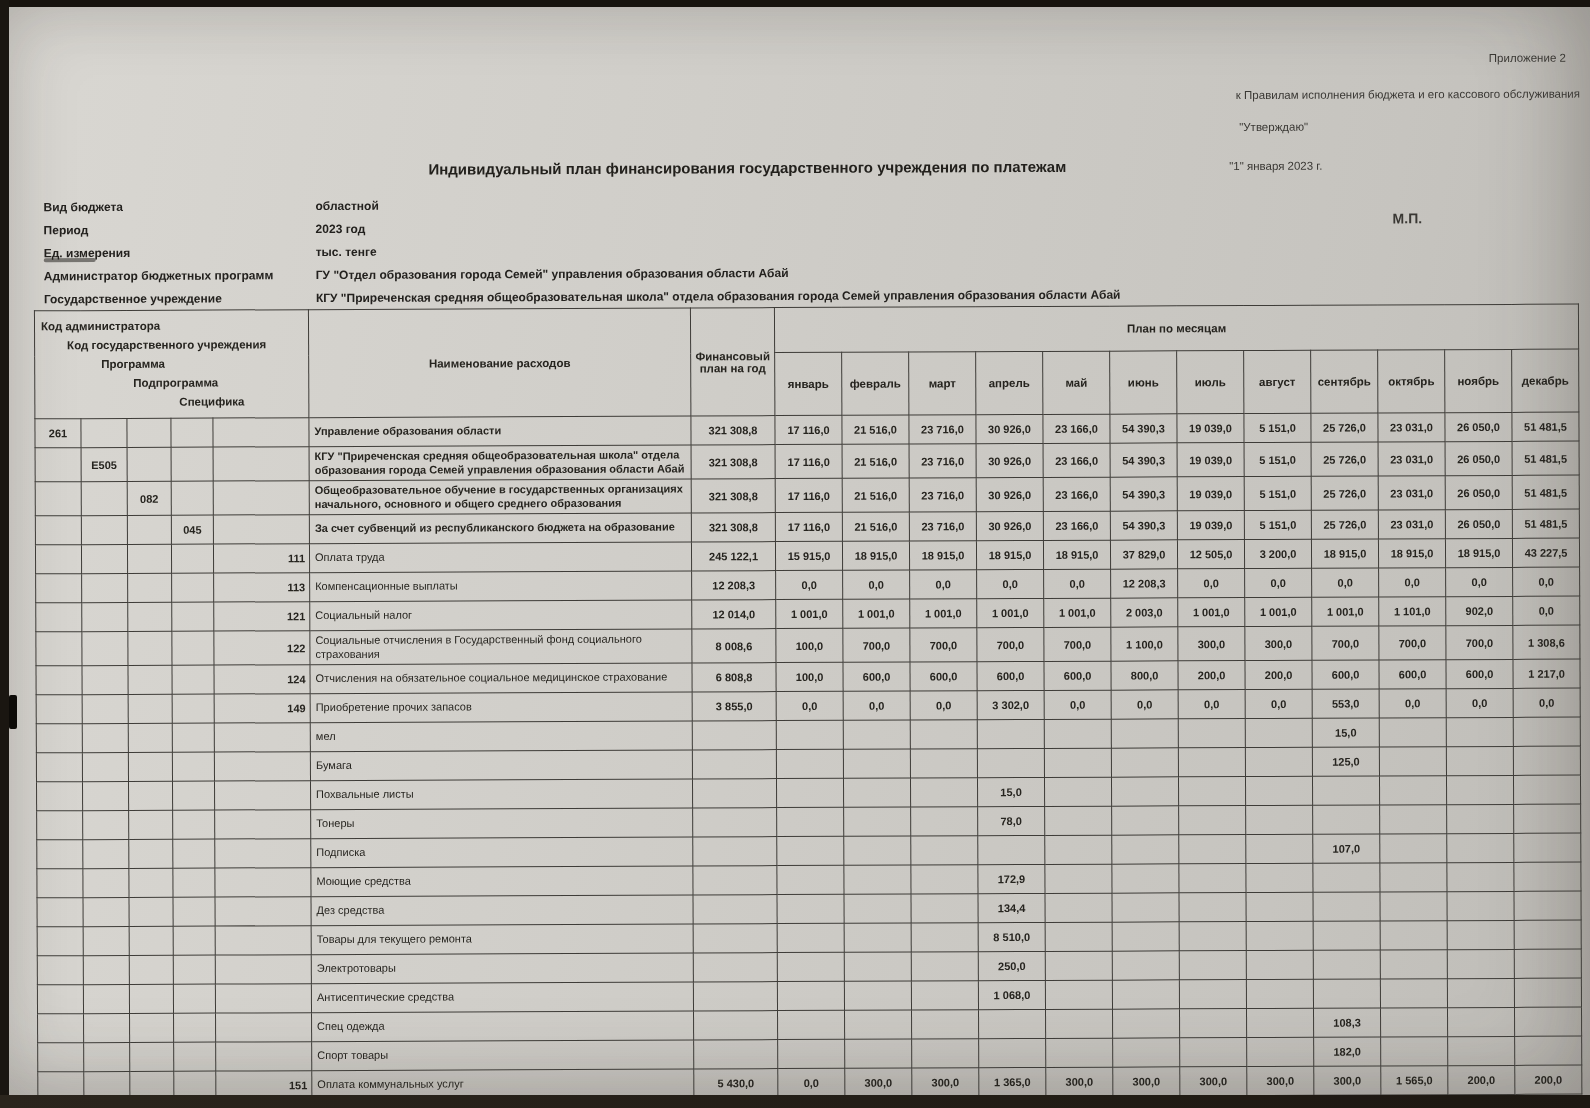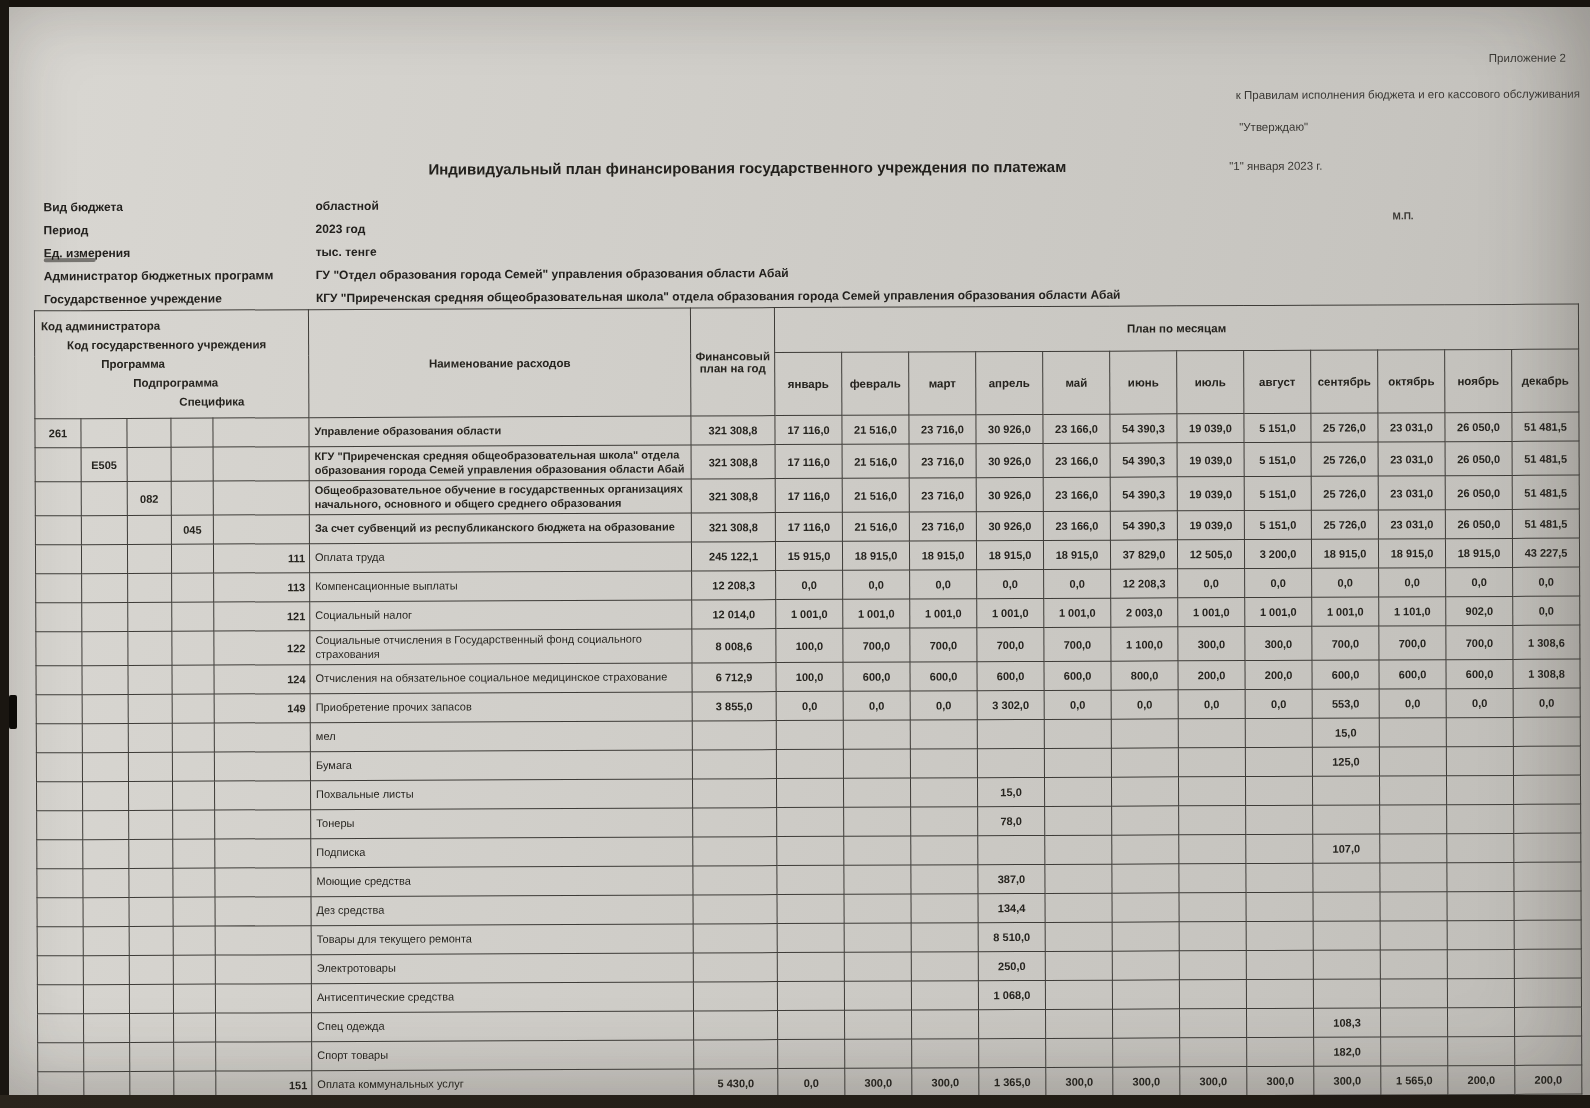--- a/index.html
+++ b/index.html
@@ -24,21 +24,21 @@
 
   .note{position:absolute;top:48px;right:8px;text-align:right;font-size:11.5px;color:#3a3834;}
   .note .n1{margin-right:14px;}
   .note .n2{margin-top:24px;margin-right:0;}
   .note .n3{margin-top:20px;margin-right:272px;}
   .note .n4{margin-top:27px;margin-right:258px;}
 
   .title{position:absolute;top:152px;left:10px;width:1460px;text-align:center;
          font-size:15px;font-weight:bold;color:#22201c;}
 
-  .stamp{position:absolute;left:1385px;top:206px;font-size:10px;font-weight:bold;color:#3a3834;}
+  .stamp{position:absolute;left:1385px;top:206px;font-size:14px;font-weight:bold;color:#3a3834;}
 
   .meta{position:absolute;left:36px;top:190px;font-size:12px;}
   .meta-row{display:flex;margin-bottom:9px;}
   .meta-label{width:272px;font-weight:bold;}
   .meta-value{font-weight:bold;max-width:1100px;}
 
   table{border-collapse:collapse;position:absolute;left:26px;top:300px;table-layout:fixed;
         width:1544px;font-size:11px;color:#26241f;}
   th,td{border:1.4px solid #3e3c38;overflow:hidden;}
   thead th{font-weight:bold;font-size:11.5px;text-align:center;vertical-align:middle;padding:2px;}
@@ -312,33 +312,33 @@
             <td class="num">700,0</td>
             <td class="num">1 308,6</td>
           </tr>
           <tr>
             <td class="code-cell"></td>
             <td class="code-cell"></td>
             <td class="code-cell"></td>
             <td class="code-cell"></td>
             <td class="spec-cell">124</td>
             <td class="name-cell">Отчисления на обязательное социальное медицинское страхование</td>
-            <td class="num">6 712,9</td>
+            <td class="num">6 808,8</td>
             <td class="num">100,0</td>
             <td class="num">600,0</td>
             <td class="num">600,0</td>
             <td class="num">600,0</td>
             <td class="num">600,0</td>
             <td class="num">800,0</td>
             <td class="num">200,0</td>
             <td class="num">200,0</td>
             <td class="num">600,0</td>
             <td class="num">600,0</td>
             <td class="num">600,0</td>
-            <td class="num">1 308,8</td>
+            <td class="num">1 217,0</td>
           </tr>
           <tr>
             <td class="code-cell"></td>
             <td class="code-cell"></td>
             <td class="code-cell"></td>
             <td class="code-cell"></td>
             <td class="spec-cell">149</td>
             <td class="name-cell">Приобретение прочих запасов</td>
             <td class="num">3 855,0</td>
             <td class="num">0,0</td>
@@ -463,21 +463,21 @@
             <td class="code-cell"></td>
             <td class="code-cell"></td>
             <td class="code-cell"></td>
             <td class="code-cell"></td>
             <td class="spec-cell"></td>
             <td class="name-cell">Моющие  средства</td>
             <td class="num"></td>
             <td class="num"></td>
             <td class="num"></td>
             <td class="num"></td>
-            <td class="num">387,0</td>
+            <td class="num">172,9</td>
             <td class="num"></td>
             <td class="num"></td>
             <td class="num"></td>
             <td class="num"></td>
             <td class="num"></td>
             <td class="num"></td>
             <td class="num"></td>
             <td class="num"></td>
           </tr>
           <tr>

